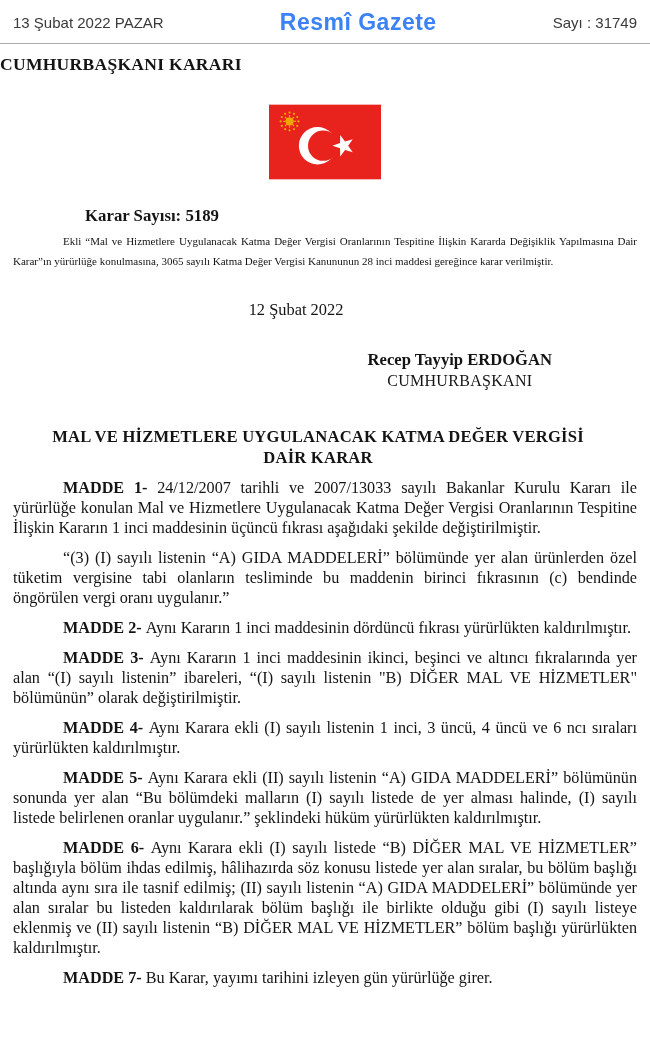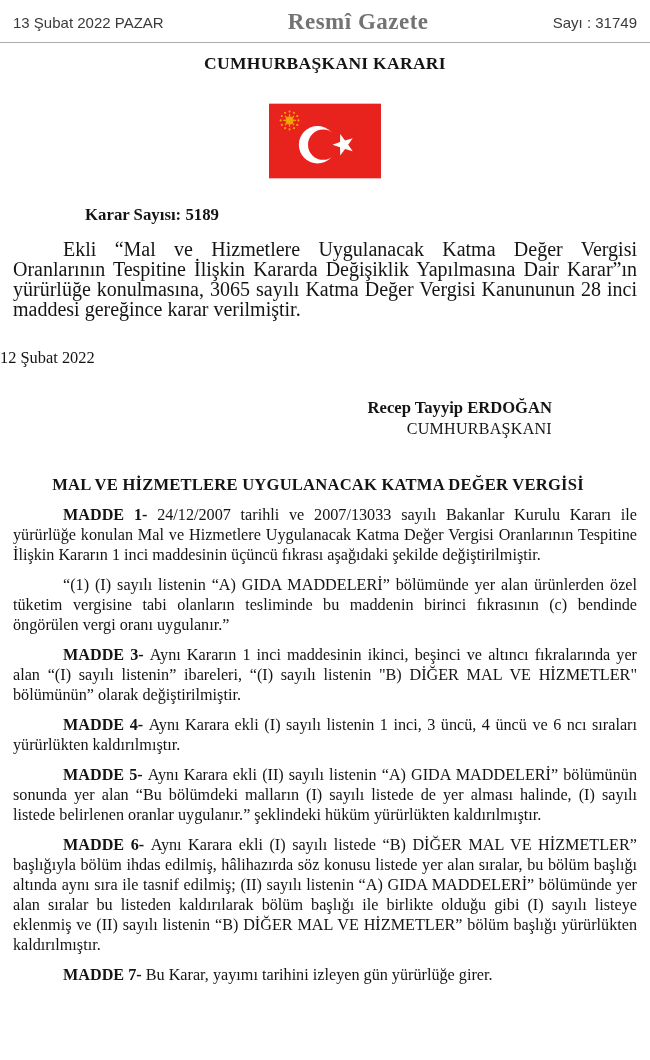--- a/index.html
+++ b/index.html
@@ -11,44 +11,44 @@
   
   .masthead{
     display:flex;align-items:center;justify-content:space-between;
     padding:9px 13px 7px 13px;
     border-bottom:1px solid #ababab;
     font-family:"Liberation Sans", sans-serif;
     text-align:right;
   }
   .masthead .date, .masthead .issue{font-size:15px;color:#3a3a3a;}
   .masthead .gazette-title{
-    font-family:Liberation Serif, serif;
-    font-weight:bold;font-size:23px;color:#737373;letter-spacing:.5px;
+    font-family:Liberation Sans, sans-serif;
+    font-weight:bold;font-size:23px;color:#3b82f6;letter-spacing:.5px;
   }
   
   .decree-heading{
-    text-align:center;font-weight:bold;font-size:17.5px;
+    font-weight:bold;font-size:17.5px;
     margin:10px 0 0 0;letter-spacing:.3px;
   }
   
   .flag-wrap{width:112px;margin:29px auto 0 auto;}
   .flag-wrap svg{display:block;width:112px;height:76px;}
   
   .decision-number{
     margin:26px 0 0 85px;font-weight:bold;font-size:16.8px;
   }
   .intro{
-    margin:14px 13px 0 13px;text-align:justify;text-indent:50px;
-    font-size:20px;line-height:20px;
+    margin:5px 13px 0 13px;text-align:justify;text-indent:50px;
+    font-size:11px;line-height:20px;
   }
   .decision-date{
-    margin-top:29px;text-align:left;font-size:16.4px;padding-right:58px;
+    margin-top:29px;text-align:center;font-size:16.4px;padding-right:58px;
   }
   .signature{
-    margin:30px 98px 0 auto;width:max-content;text-align:right;
+    margin:30px 98px 0 auto;width:max-content;text-align:center;
   }
   .signature .sig-name{font-weight:bold;font-size:16.6px;}
   .signature .sig-title{font-size:16px;margin-top:2px;letter-spacing:.3px;}
   
   .decree-title{
     margin:36px 34px 0 20px;text-align:center;font-weight:bold;
     font-size:16.6px;line-height:21px;letter-spacing:.2px;
   }
   .articles{margin:4px 13px 0 13px;}
   .articles p{
@@ -103,24 +103,26 @@
 
 <div class="decision-date">12 Şubat 2022</div>
 
 <div class="signature">
   <div class="sig-name">Recep Tayyip ERDOĞAN</div>
   <div class="sig-title">CUMHURBAŞKANI</div>
 </div>
 
 <div class="decree-title">
   <div>MAL VE HİZMETLERE UYGULANACAK KATMA DEĞER VERGİSİ</div>
+  <div>DAİR KARAR</div>
 </div>
 
 <section class="articles">
   <p><b>MADDE 1- </b><span>24/12/2007 tarihli ve 2007/13033 sayılı Bakanlar Kurulu Kararı ile yürürlüğe konulan Mal ve Hizmetlere Uygulanacak Katma Değer Vergisi Oranlarının Tespitine İlişkin Kararın 1 inci maddesinin üçüncü fıkrası aşağıdaki şekilde değiştirilmiştir.</span></p>
-  <p><b></b><span>“(1) (I) sayılı listenin “A) GIDA MADDELERİ” bölümünde yer alan ürünlerden özel tüketim vergisine tabi olanların tesliminde bu maddenin birinci fıkrasının (c) bendinde öngörülen vergi oranı uygulanır.”</span></p>
+  <p><b></b><span>“(3) (I) sayılı listenin “A) GIDA MADDELERİ” bölümünde yer alan ürünlerden özel tüketim vergisine tabi olanların tesliminde bu maddenin birinci fıkrasının (c) bendinde öngörülen vergi oranı uygulanır.”</span></p>
+  <p><b>MADDE 2- </b><span>Aynı Kararın 1 inci maddesinin dördüncü fıkrası yürürlükten kaldırılmıştır.</span></p>
   <p><b>MADDE 3- </b><span>Aynı Kararın 1 inci maddesinin ikinci, beşinci ve altıncı fıkralarında yer alan “(I) sayılı listenin” ibareleri, “(I) sayılı listenin "B) DİĞER MAL VE HİZMETLER" bölümünün” olarak değiştirilmiştir.</span></p>
   <p><b>MADDE 4- </b><span>Aynı Karara ekli (I) sayılı listenin 1 inci, 3 üncü, 4 üncü ve 6 ncı sıraları yürürlükten kaldırılmıştır.</span></p>
   <p><b>MADDE 5- </b><span>Aynı Karara ekli (II) sayılı listenin “A) GIDA MADDELERİ” bölümünün sonunda yer alan “Bu bölümdeki malların (I) sayılı listede de yer alması halinde, (I) sayılı listede belirlenen oranlar uygulanır.” şeklindeki hüküm yürürlükten kaldırılmıştır.</span></p>
   <p><b>MADDE 6- </b><span>Aynı Karara ekli (I) sayılı listede “B) DİĞER MAL VE HİZMETLER” başlığıyla bölüm ihdas edilmiş, hâlihazırda söz konusu listede yer alan sıralar, bu bölüm başlığı altında aynı sıra ile tasnif edilmiş; (II) sayılı listenin “A) GIDA MADDELERİ” bölümünde yer alan sıralar bu listeden kaldırılarak bölüm başlığı ile birlikte olduğu gibi (I) sayılı listeye eklenmiş ve (II) sayılı listenin “B) DİĞER MAL VE HİZMETLER” bölüm başlığı yürürlükten kaldırılmıştır.</span></p>
   <p><b>MADDE 7- </b><span>Bu Karar, yayımı tarihini izleyen gün yürürlüğe girer.</span></p>
 
 </section>
 
 </body></html>

